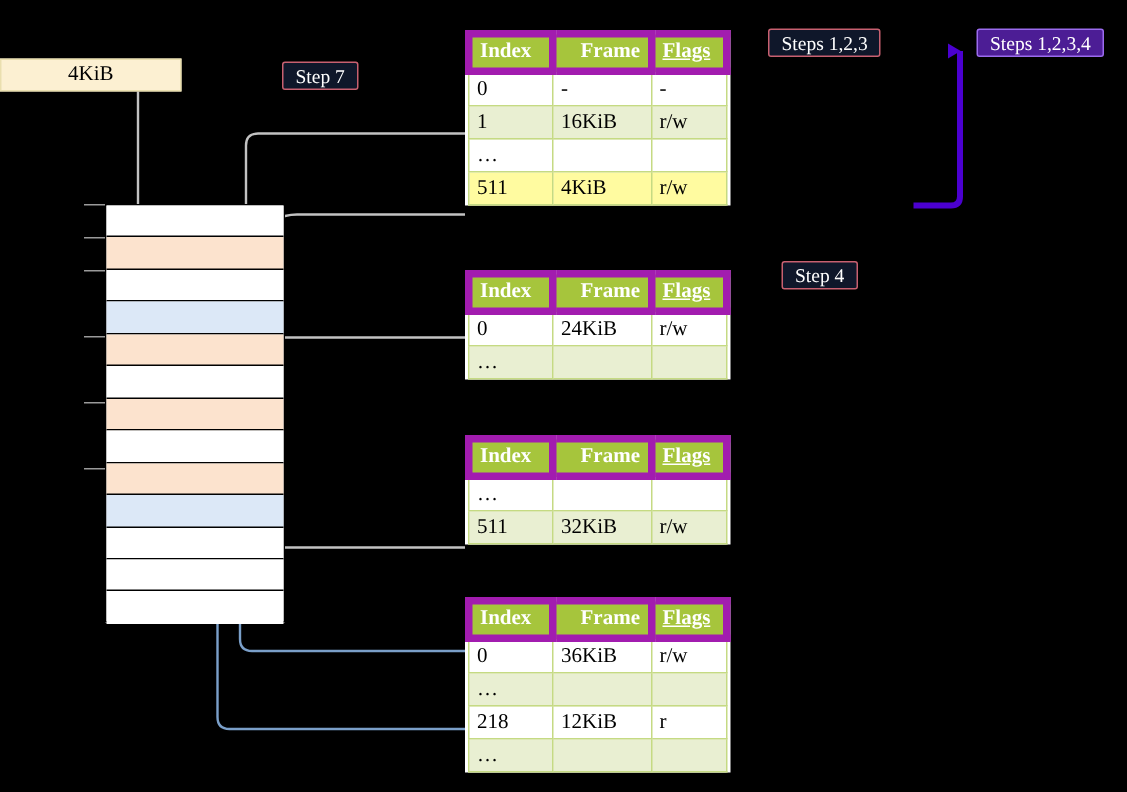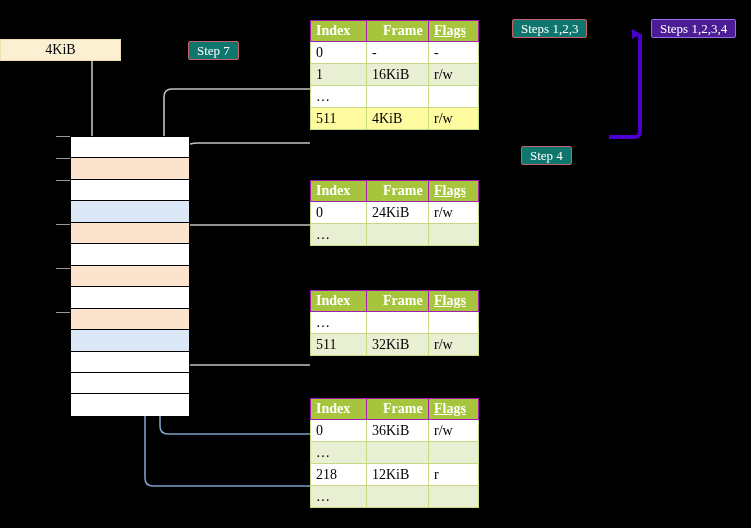--- a/index.html
+++ b/index.html
@@ -18,43 +18,43 @@
     display:flex;align-items:center;justify-content:center;
     font-size:14px;color:#000;box-sizing:border-box;
   }
 
   
   .pill{
     position:absolute;display:flex;align-items:center;justify-content:center;
     font-size:13px;color:#FFFFFF;box-sizing:border-box;padding:1px 8px;
     white-space:nowrap;line-height:16px;
   }
-  .pill.crimson{background:#0f766e;border:1px solid #C86070;border-radius:2px;}
+  .pill.crimson{background:#0f172a;border:1px solid #C86070;border-radius:2px;}
   .pill.violet{background:#4c1d95;border:1px solid #9B6BEE;border-radius:2px;}
 
   #pill-step0{left:188px;top:41px;height:19px;}
   #pill-step123{left:512px;top:19px;height:19px;}
   #pill-step1234{left:651px;top:19px;height:19px;}
-  #pill-step4{left:521px;top:146px;height:19px;}
+  #pill-step4{left:521px;top:174px;height:19px;}
 
   
   .memcol{position:absolute;left:70px;top:136px;width:120px;height:279px;
           border:1px solid #000;box-sizing:border-box;background:#fff;}
   .memrow{width:100%;box-sizing:border-box;border-bottom:1px solid #000;}
   .memrow:last-child{border-bottom:none;}
 
   
   .tick{position:absolute;width:14px;height:0;border-top:1px solid #9a9a9a;}
 
   
   .ptable{position:absolute;border-collapse:collapse;border:1px solid #9ABF2E;
           font-size:14px;background:#fff;}
   .ptable th{
     background:#A6C53C;color:#FFFFFF;font-weight:bold;text-align:left;
-    padding:2px 5px;border:1px solid #a21caf;height:19px;box-sizing:border-box;
+    padding:2px 5px;border:5px solid #a21caf;height:19px;box-sizing:border-box;
     font-family:"Liberation Serif","DejaVu Serif",serif;
   }
   .ptable td{
     padding:2px 5px;border:1px solid #C5DA83;height:22px;box-sizing:border-box;
     color:#000;
   }
   .ptable tr.alt td{background:#E9EFD2;}
   .ptable tr.hl td{background:#FFFBA0;}
   .ptable td.colA{width:56px;}
   .ptable td.colB{width:62px;}

